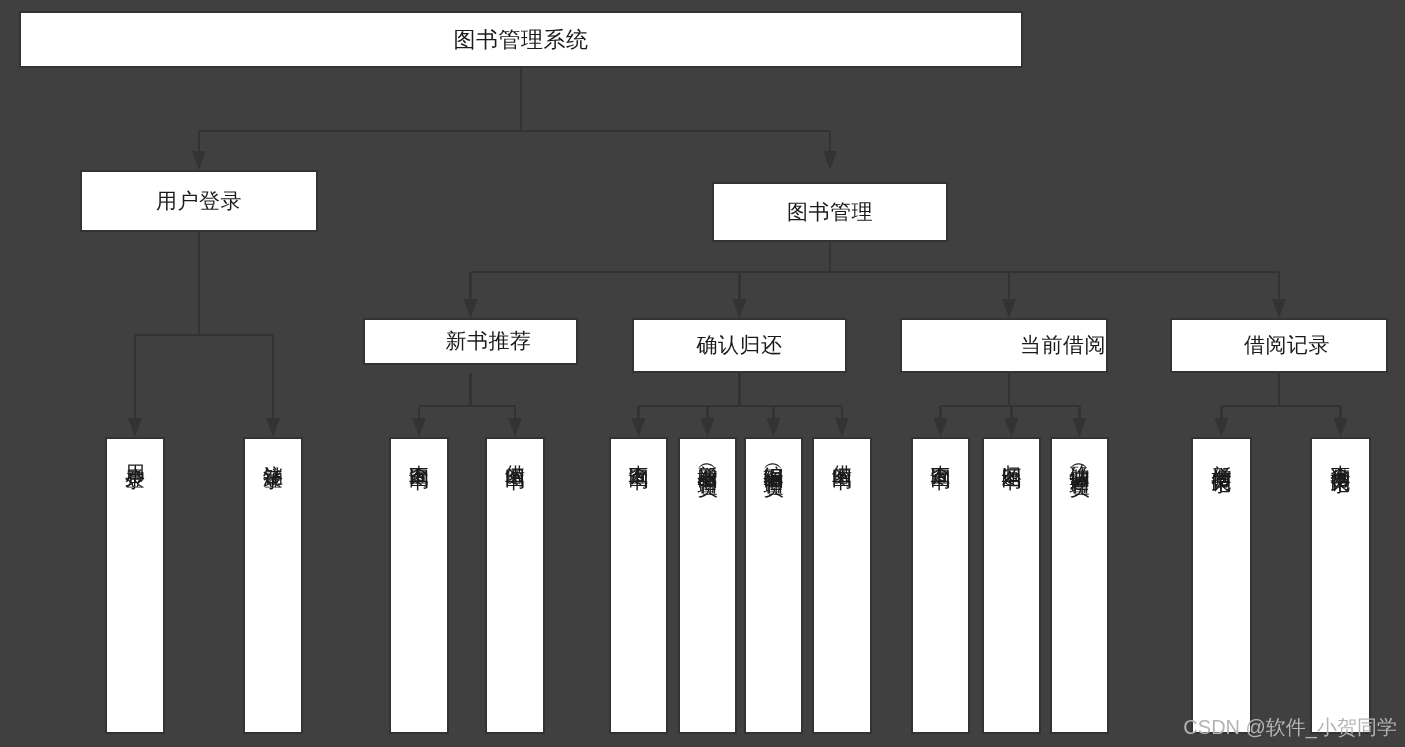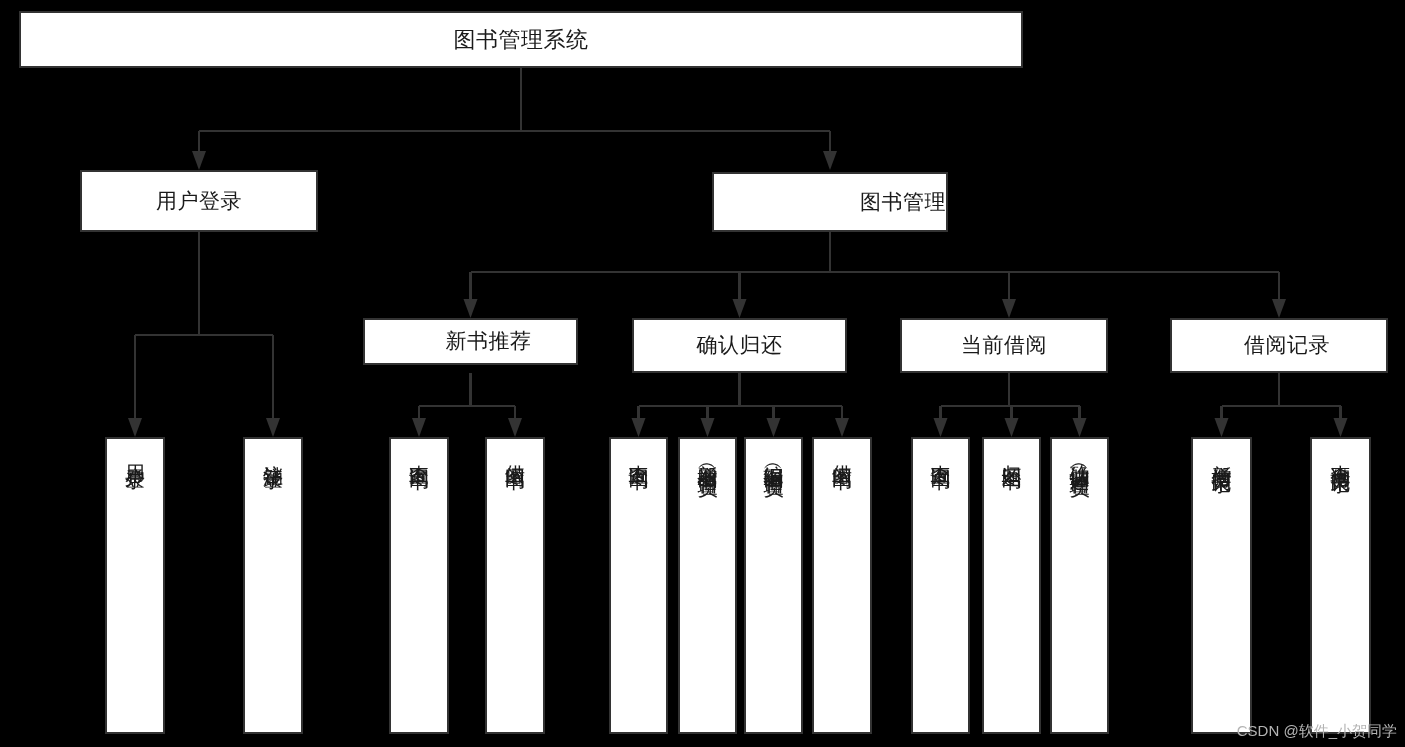--- a/index.html
+++ b/index.html
@@ -8,21 +8,21 @@
     padding: 0;
     background: #ffffff;
   }
   body {
     font-family: "Liberation Sans", "DejaVu Sans", sans-serif;
   }
   #canvas {
     position: relative;
     width: 1405px;
     height: 747px;
-    background: #000000;
+    background: #404040;
     overflow: hidden;
   }
   #edges {
     position: absolute;
     left: 0;
     top: 0;
     width: 1405px;
     height: 747px;
     pointer-events: none;
   }
@@ -61,21 +61,21 @@
     text-orientation: upright;
     font-size: 20px;
     line-height: 1.05;
     letter-spacing: 2px;
     white-space: nowrap;
   }
   .watermark {
     position: absolute;
     right: 8px;
     bottom: 6px;
-    font-size: 15px;
+    font-size: 20px;
     color: #b4b4b4;
     white-space: nowrap;
     z-index: 3;
     font-family: "Liberation Sans", "DejaVu Sans", sans-serif;
   }
 </style>
 </head>
 <body>
 
 <div id="canvas">
@@ -134,30 +134,30 @@
       <polygon points="1333.5,418 1347.5,418 1340.5,437" fill="#333333"></polygon>
     </svg>
 
   <div id="nodes-layer">
       <div class="node horiz root" style="left: 19px; top: 11px; width: 1004px; height: 57px;">
         <span class="label">图书管理系统</span>
       </div>
       <div class="node horiz" style="left: 80px; top: 170px; width: 238px; height: 62px;">
         <span class="label">用户登录</span>
       </div>
-      <div class="node horiz" style="left: 712px; top: 172px; width: 236px; height: 60px; justify-content: flex-end;">
+      <div class="node horiz" style="left: 712px; top: 182px; width: 236px; height: 60px;">
         <span class="label">图书管理</span>
       </div>
       <div class="node horiz" style="left: 363px; top: 318px; width: 215px; height: 47px; padding-left: 36px;">
         <span class="label">新书推荐</span>
       </div>
       <div class="node horiz" style="left: 632px; top: 318px; width: 215px; height: 55px;">
         <span class="label">确认归还</span>
       </div>
-      <div class="node horiz" style="left: 900px; top: 318px; width: 208px; height: 55px;">
+      <div class="node horiz" style="left: 900px; top: 318px; width: 208px; height: 55px; justify-content: flex-end;">
         <span class="label">当前借阅</span>
       </div>
       <div class="node horiz" style="left: 1170px; top: 318px; width: 218px; height: 55px; padding-left: 16px;">
         <span class="label">借阅记录</span>
       </div>
       <div class="node vert" style="left: 105px; top: 437px; width: 60px; height: 297px;">
         <span class="label">用户登录</span>
       </div>
       <div class="node vert" style="left: 243px; top: 437px; width: 60px; height: 297px;">
         <span class="label">注销登录</span>

